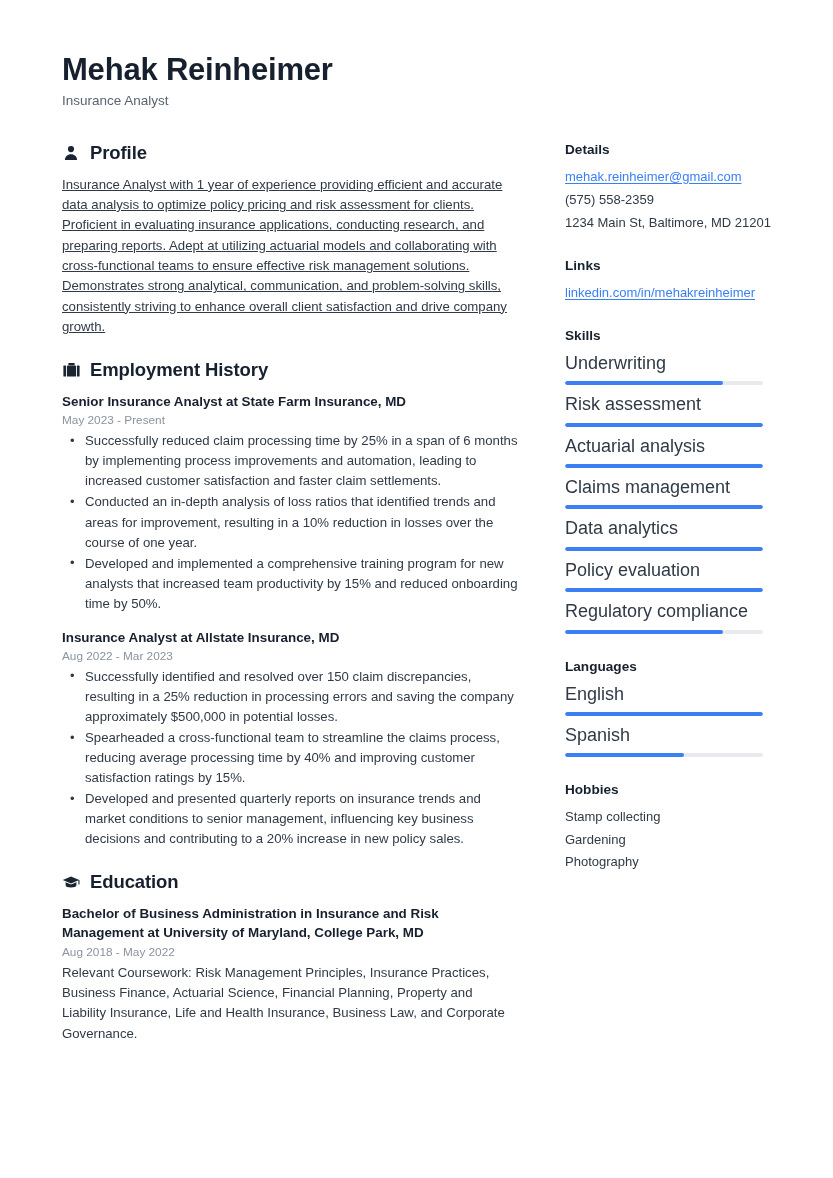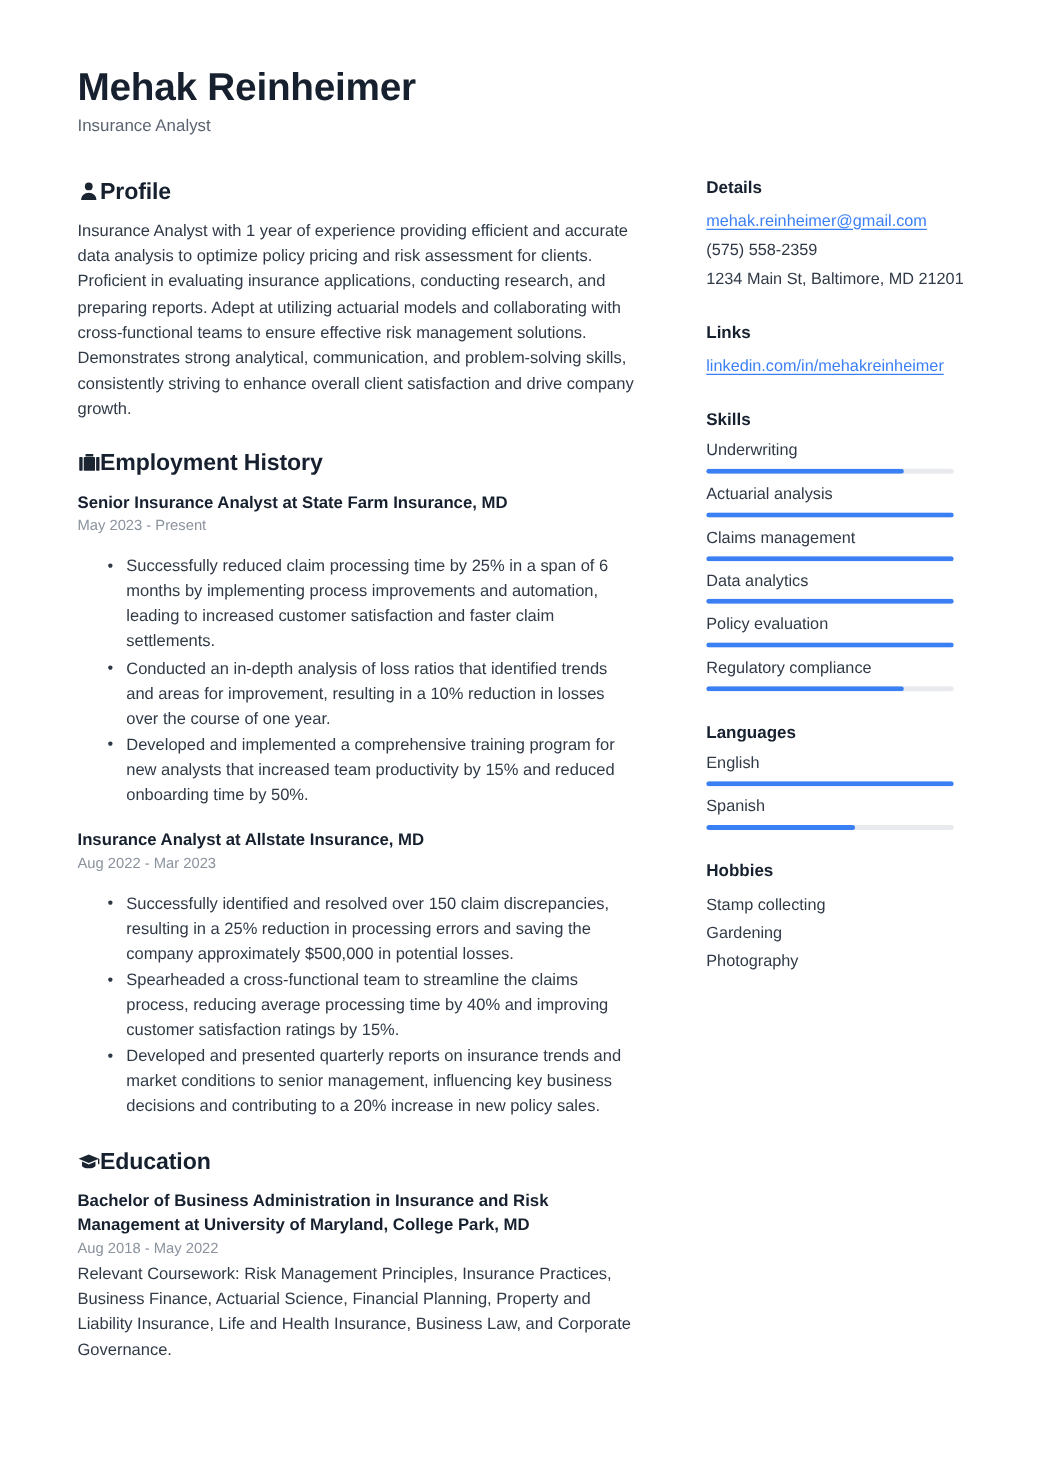--- a/index.html
+++ b/index.html
@@ -50,20 +50,21 @@
 
   .col-main { width: 458px; flex: 0 0 458px; }
   .col-side { width: 218px; flex: 0 0 218px; margin-left: 45px; }
 
   
   .section { margin-bottom: 22px; }
 
   .section-head {
     display: flex;
     align-items: center;
+    gap: 10px;
     margin-bottom: 11px;
   }
 
   .section-icon {
     width: 18px;
     height: 18px;
     display: flex;
     align-items: center;
     justify-content: center;
     color: #1b2431;
@@ -77,20 +78,21 @@
     color: #16202e;
     letter-spacing: -0.1px;
   }
 
   .section-body { padding-left: 0; }
 
   .para {
     font-size: 13.2px;
     line-height: 1.54;
     color: #303a47;
+    text-decoration: underline;
   }
 
   
   .entry { margin-bottom: 14px; }
   .entry:last-child { margin-bottom: 0; }
 
   .entry-title {
     font-size: 13.4px;
     font-weight: 700;
     color: #16202e;
@@ -106,21 +108,21 @@
 
   .entry-desc {
     font-size: 13.2px;
     line-height: 1.54;
     color: #303a47;
     margin-top: 3px;
   }
 
   ul.bullets {
     list-style: none;
-    margin: 16px;
+    margin: 0;
     padding: 0;
   }
 
   ul.bullets li {
     position: relative;
     padding-left: 23px;
     font-size: 13.2px;
     line-height: 1.52;
     color: #303a47;
     margin-bottom: 1px;
@@ -160,21 +162,21 @@
     text-underline-offset: 2px;
     display: block;
     margin-bottom: 2px;
     word-break: break-word;
   }
 
   
   .rating-row { margin-bottom: 8px; }
 
   .rating-label {
-    font-size: 13px;
+    font-size: 18px;
     color: #303a47;
     margin-bottom: 6px;
     line-height: 1.3;
   }
 
   .rating-track {
     position: relative;
     width: 198px;
     height: 4px;
     background: #e8eaed;
@@ -302,20 +304,26 @@
       <div class="side-block">
         <div class="side-title">Skills</div>
 
         <div class="rating-row">
           <div class="rating-label">Underwriting</div>
           <div class="rating-track">
             <div class="rating-fill" style="width: 80%;"></div>
           </div>
         </div>
 
+        <div class="rating-row">
+          <div class="rating-label">Risk assessment</div>
+          <div class="rating-track">
+            <div class="rating-fill" style="width: 100%;"></div>
+          </div>
+        </div>
 
         <div class="rating-row">
           <div class="rating-label">Actuarial analysis</div>
           <div class="rating-track">
             <div class="rating-fill" style="width: 100%;"></div>
           </div>
         </div>
 
         <div class="rating-row">
           <div class="rating-label">Claims management</div>

